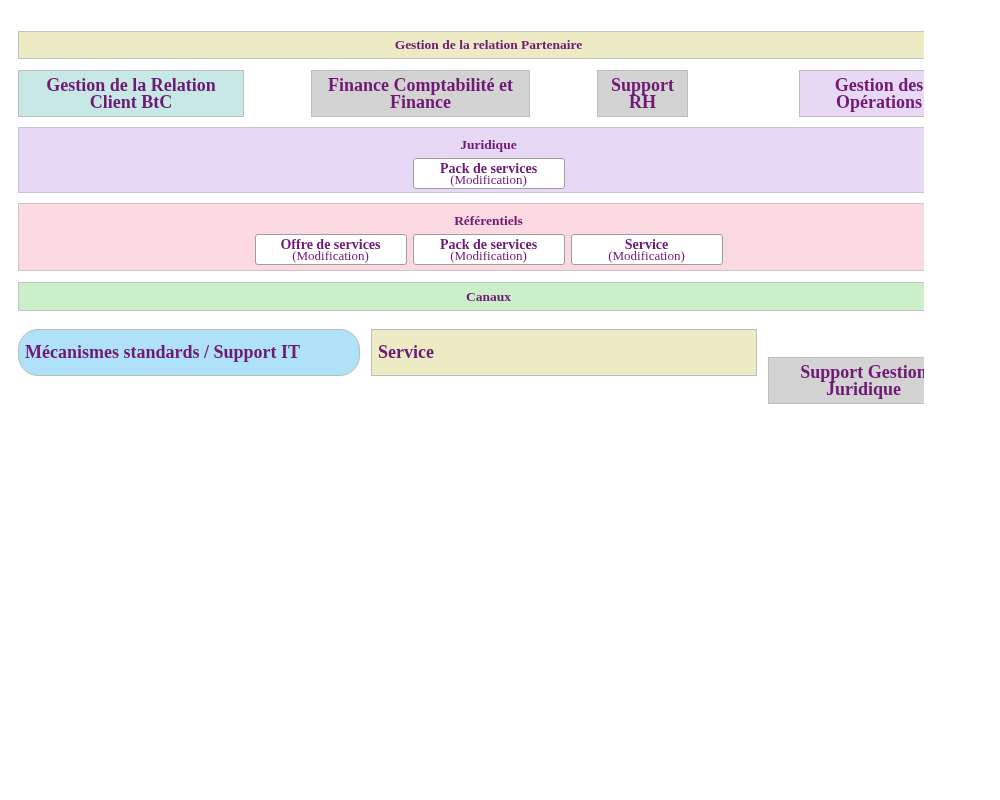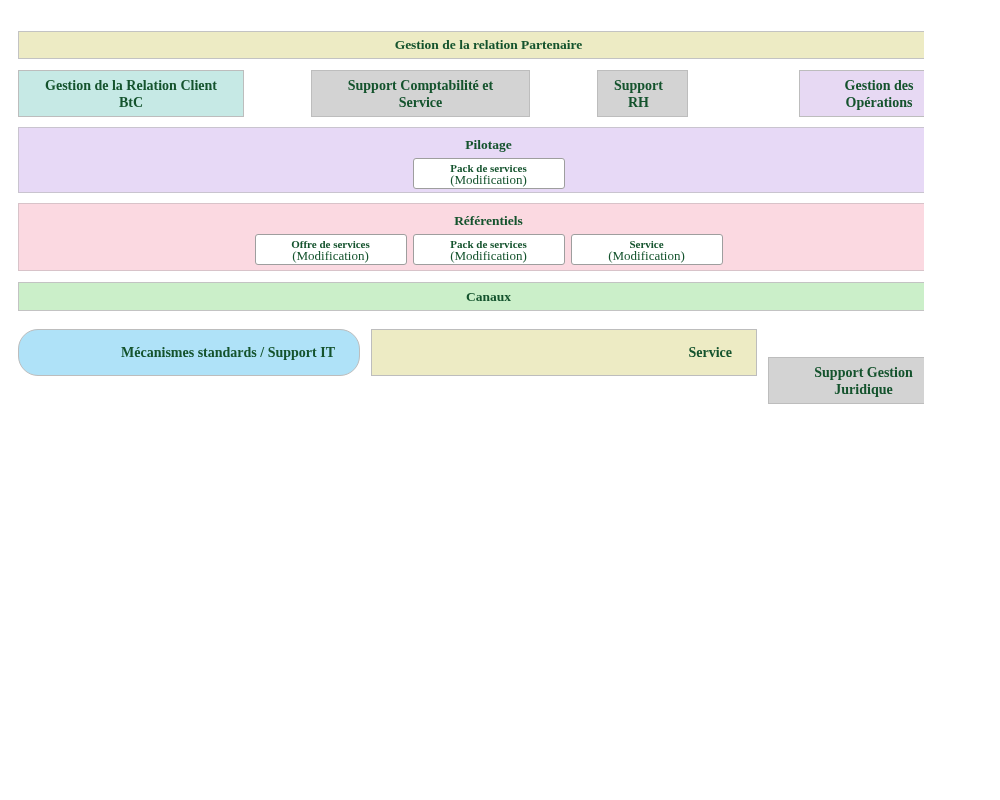--- a/index.html
+++ b/index.html
@@ -2,21 +2,21 @@
 <html><head>
 <meta charset="utf-8">
 <style>
   html, body { margin: 0; padding: 0; background: #ffffff; }
   .page {
     position: relative;
     width: 924px;
     height: 800px;
     background: #ffffff;
     font-family: "Liberation Serif", "DejaVu Serif", serif;
-    color: #14532d;
+    color: #701a75;
     overflow: hidden;
   }
   .diagram {
     position: absolute;
     left: 18px;
     top: 31px;
     width: 941px;
   }
   .bar {
     box-sizing: border-box;
@@ -31,26 +31,26 @@
   .row {
     display: flex;
     justify-content: space-between;
   }
   .block {
     box-sizing: border-box;
     border: 1px solid #bdbdbd;
     height: 47px;
     display: flex;
     align-items: center;
-    justify-content: flex-end;
+    justify-content: flex-start;
     text-align: center;
     font-weight: bold;
-    font-size: 14px;
+    font-size: 18px;
     line-height: 17px;
-    padding: 0 24px;
+    padding: 0 6px;
   }
   .header-bar { margin-bottom: 11px; }
   .cap-row { margin-bottom: 10px; }
   .c1 { width: 226px; }
   .c2 { width: 219px; }
   .c3 { width: 91px; }
   .c4 { width: 160px; }
   .c5 { width: 200px; }
   .section {
     box-sizing: border-box;
@@ -77,21 +77,21 @@
     border: 1px solid #9e9e9e;
     border-radius: 3px;
     width: 152px;
     height: 31px;
     display: flex;
     flex-direction: column;
     align-items: center;
     justify-content: center;
     text-align: center;
   }
-  .box-name { font-weight: bold; font-size: 11px; line-height: 11px; }
+  .box-name { font-weight: bold; font-size: 14px; line-height: 11px; }
   .box-qualifier { font-weight: normal; font-size: 13px; line-height: 11px; }
   .canaux-bar { height: 29px; margin-bottom: 18px; }
   .footer-row .block { height: 47px; }
   .f1 { width: 342px; border-radius: 20px; }
   .f2 { width: 386px; }
   .f3 { width: 191px; margin-top: 28px; }
 </style>
 </head>
 <body>
 
@@ -100,32 +100,32 @@
 
     <div class="bar header-bar" style="background-color: rgb(237, 235, 196);">
       <span>Gestion de la relation Partenaire</span>
     </div>
 
     <div class="row cap-row">
       <div class="block c1" style="background-color: rgb(198, 233, 229);">
         <span>Gestion de la Relation Client BtC</span>
       </div>
       <div class="block c2" style="background-color: rgb(211, 211, 211);">
-        <span>Support Comptabilité et Service</span>
+        <span>Finance Comptabilité et Finance</span>
       </div>
       <div class="block c3" style="background-color: rgb(211, 211, 211);">
         <span>Support RH</span>
       </div>
       <div class="block c4" style="background-color: rgb(231, 217, 243); margin-left: 44px;">
         <span>Gestion des Opérations</span>
       </div>
     </div>
 
     <div class="section section-echanges" style="background-color: rgb(231, 217, 246);">
-      <div class="section-title">Pilotage</div>
+      <div class="section-title">Juridique</div>
       <div class="box-row">
         <div class="white-box">
           <div class="box-name">Pack de services</div>
           <div class="box-qualifier">(Modification)</div>
         </div>
       </div>
     </div>
 
     <div class="section section-referentiels" style="background-color: rgb(251, 217, 225);">
       <div class="section-title">Référentiels</div>

